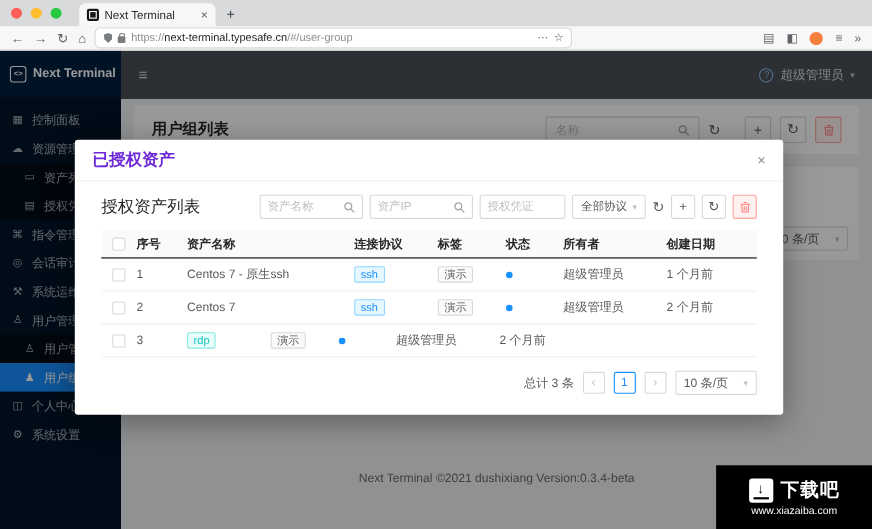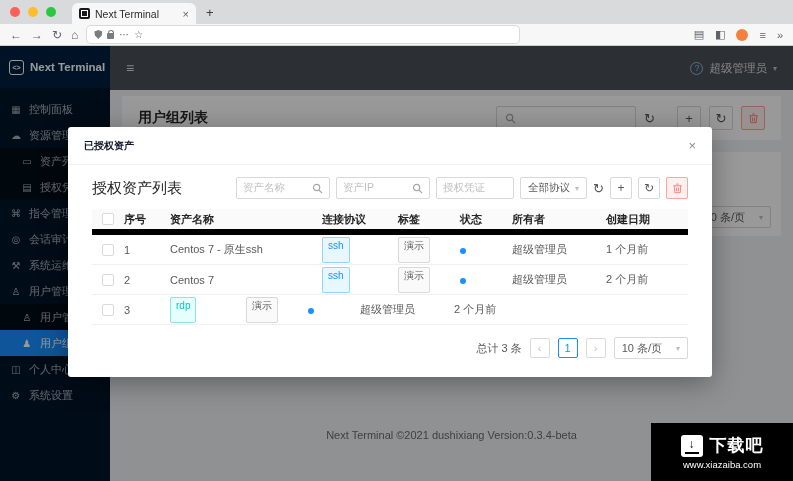--- a/index.html
+++ b/index.html
@@ -81,41 +81,41 @@
   .mini-select{height:22px;border:1px solid #d9d9d9;border-radius:2px;background:#fff;
                display:flex;align-items:center;gap:14px;padding:0 7px;font-size:11px;color:#595959}
 
   .footer{position:absolute;left:110px;right:0;top:383px;text-align:center;font-size:11px;color:#6b6b6b;z-index:1}
   .mask{position:absolute;inset:0;background:rgba(0,0,0,.4);z-index:5}
 
   
   .modal{position:absolute;top:127px;left:68px;width:644px;background:#fff;border-radius:3px;
          box-shadow:0 6px 28px rgba(0,0,0,.35);z-index:20}
   .modal-header{height:38px;display:flex;align-items:center;padding:0 16px;border-bottom:1px solid #f0f0f0}
-  .modal-title{font-size:10px;font-weight:bold;color:#0f172a}
+  .modal-title{font-size:15px;font-weight:bold;color:#6d28d9}
   .modal-close{margin-left:auto;color:#8c8c8c;font-size:13px}
   .modal-body{padding:12px 24px 18px}
   .section-row{display:flex;align-items:center;margin-bottom:10px}
   .section-title{font-size:15px;font-weight:normal;color:#262626;white-space:nowrap}
   .filters{margin-left:auto;display:flex;align-items:center;gap:6px}
   .f-input{height:22px;border:1px solid #d9d9d9;border-radius:2px;background:#fff;
            display:flex;align-items:center;gap:4px;padding:0 6px;font-size:10.5px;color:#bfbfbf}
   .f-input .ph{flex:1;white-space:nowrap}
   .f-input.w1{width:94px}.f-input.w2{width:78px}
   .f-select{height:22px;border:1px solid #d9d9d9;border-radius:2px;background:#fff;
             display:flex;align-items:center;gap:5px;padding:0 7px;font-size:10.5px;color:#595959;white-space:nowrap}
 
   .thead,.trow{display:flex;align-items:center}
-  .thead{height:26px;background:#fafafa;font-weight:bold;color:#262626;font-size:11px;border-bottom:6px solid #000000}
+  .thead{height:26px;background:#fafafa;font-weight:bold;color:#262626;font-size:11px;border-bottom:1px solid #000000}
   .trow{height:30px;border-bottom:1px solid #f0f0f0;font-size:11px;color:#595959}
   .c-check{width:32px;display:flex;justify-content:center}
   .c-no{width:46px}.c-name{width:152px}.c-proto{width:76px}.c-tag{width:62px}
   .c-status{width:52px}.c-owner{width:94px}.c-date{flex:1}
   .cb{width:12px;height:12px;border:1px solid #d9d9d9;border-radius:2px;background:#fff;display:inline-block}
-  .tag{display:inline-block;padding:0 5px;height:26px;line-height:15px;border-radius:2px;
+  .tag{display:inline-block;padding:0 5px;height:15px;line-height:15px;border-radius:2px;
        font-size:10px;background:#fafafa;border:1px solid #d9d9d9;color:#595959}
   .tag.ssh{background:#e6f7ff;border-color:#91d5ff;color:#1890ff}
   .tag.rdp{background:#e6fffb;border-color:#87e8de;color:#13c2c2}
   .dot{width:6px;height:6px;border-radius:50%;display:inline-block}
   .pager{display:flex;justify-content:flex-end;align-items:center;gap:8px;margin-top:12px;font-size:11px;color:#595959}
   .pg-btn{min-width:20px;height:20px;border:1px solid #d9d9d9;border-radius:2px;background:#fff;
           display:flex;align-items:center;justify-content:center;color:#bfbfbf;padding:0 4px}
   .pg-btn.active{border-color:#1890ff;color:#1890ff}
 
   
@@ -147,20 +147,21 @@
 </div>
 
 <div class="toolbar">
   <span class="navic">←</span>
   <span class="navic">→</span>
   <span class="navic">↻</span>
   <span class="navic">⌂</span>
   <div class="urlbar">
     <span class="shield"></span>
     <span class="lock"></span>
+    <span class="url-text"><span>https://</span><span class="host">next-terminal.typesafe.cn</span><span>/#/user-group</span></span>
     <span class="uic">⋯</span>
     <span class="uic">☆</span>
   </div>
   <div class="tb-right">
     <span>▤</span>
     <span>◧</span>
     <span class="avatar"></span>
     <span>≡</span>
     <span>»</span>
   </div>
@@ -230,20 +231,21 @@
       <span class="help">?</span>
       <span>超级管理员</span>
       <span class="caret2">▾</span>
     </div>
   </header>
 
   <section class="pageheader">
     <h1 class="pg-title">用户组列表</h1>
     <div class="pg-controls">
       <div class="search-input">
+        <span class="ph">名称</span>
         <svg width="11" height="11" viewBox="0 0 12 12" fill="none" stroke="#a6a6a6" stroke-width="1.3">
             <circle cx="5" cy="5" r="3.4"></circle>
             <path d="M7.6 7.6L11 11"></path>
           </svg>
       </div>
       <span class="plain-ic">↻</span>
       <span class="iconbtn gap-l">+</span>
       <span class="iconbtn">↻</span>
       <span class="iconbtn danger">
         <svg width="11" height="11" viewBox="0 0 12 12" fill="none" stroke="currentColor" stroke-width="1">

